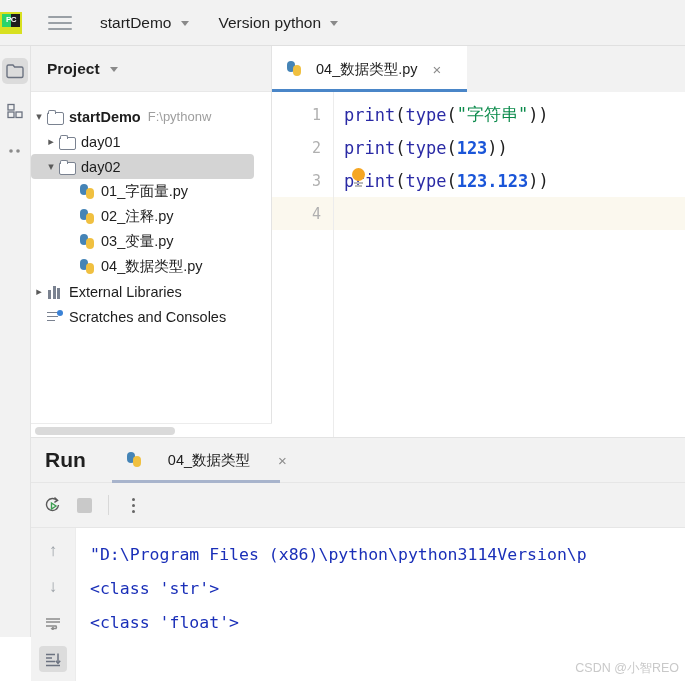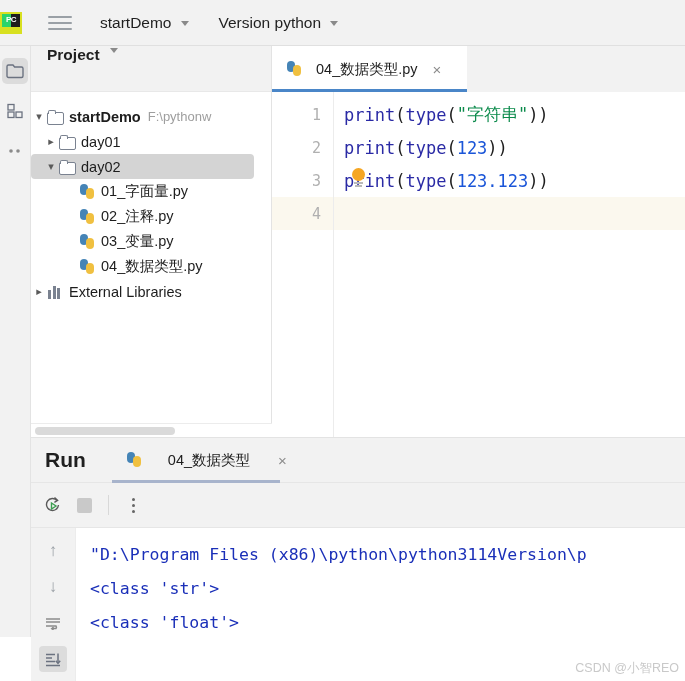--- a/index.html
+++ b/index.html
@@ -52,21 +52,21 @@
                border-radius: 5px; }
   .strip-btn.active { background: #dcdcdc; }
 
   
   .project-panel {
     position: absolute; left: 31px; top: 46px; width: 241px; height: 391px;
     background: #ffffff; border-right: 1px solid #e3e3e3;
   }
   .pp-header {
     height: 46px; background: #f2f2f2; border-bottom: 1px solid #e8e8e8;
-    display: flex; align-items: flex-start; padding-left: 16px; gap: 10px;
+    display: flex; align-items: center; padding-left: 16px; gap: 10px;
   }
   .pp-title { font-size: 15.5px; color: #1f1f1f; font-weight: 600; }
   .pp-tree { position: relative; padding-top: 0px; height: 332px; overflow: hidden; background:#fff;}
 
   .trow { height: 25px; display: flex; align-items: center; font-size: 14.5px;
           color: #1d1d1d; white-space: nowrap; position: relative; }
   .trow.sel { background: #d4d4d4; border-radius: 4px; margin-right: 17px;}
   .trow.clipped { height: 12px; overflow: hidden; align-items: flex-end; }
   .arrow { width: 16px; text-align: center; color: #5a5a5a; font-size: 11px; flex: none; }
   .arrow.none { color: transparent; }
@@ -124,21 +124,21 @@
            padding-right: 12px; font-family:"DejaVu Sans Mono", monospace;
            font-size: 15px; color: #b0b0b0; }
   .gline.cur { background: #fbf8ee; }
   .codelines { flex: 1; padding-top: 6px; position: relative; }
   .cline { height: 33px; display:flex; align-items:center; padding-left: 10px;
            font-family:"DejaVu Sans Mono", monospace; font-size: 17px; white-space: pre; }
   .cline.cur { background: #fbf8ee; }
   .tk-fn { color: #2a2aa5; text-align: right; }
   .tk-pn { color: #1d1d1d; }
   .tk-str { color: #0b8a4b; }
-  .tk-num { color: #1a55d8; }
+  .tk-num { color: #1a55d8; font-weight: bold; }
   .bulb {
     position: absolute; left: 18px; top: 76px; width: 13px; height: 17px; z-index: 5;
   }
   .bulb .bb { width: 13px; height: 13px; border-radius: 50%; background:#f5a623; }
   .bulb .bs { width: 9px; height: 2px; background:#b9b9b9; margin: 1px auto 0; }
   .bulb .bs2 { width: 7px; height: 2px; background:#b9b9b9; margin: 1px auto 0; }
 
   
   .runpanel { position: absolute; left: 31px; top: 437px; width: 654px; height: 244px; background:#fff;}
   .run-tabbar { height: 46px; background:#f2f2f2; display:flex; align-items:center;
@@ -280,20 +280,30 @@
 
       <div class="trow">
         <span class="arrow">▸</span>
         <span class="lib-ico">
             <i></i>
             <i></i>
             <i></i>
           </span>
         <span class="tname">External Libraries</span>
       </div>
+      <div class="trow">
+        <span class="arrow none">▸</span>
+        <span class="scr-ico">
+            <i></i>
+            <i></i>
+            <i></i>
+            <span class="dot"></span>
+          </span>
+        <span class="tname">Scratches and Consoles</span>
+      </div>
     </div>
     <div class="pp-hscroll">
       <div class="thumb"></div>
     </div>
   </div>
 
   <div class="editor">
     <div class="tabbar">
       <div class="etab">
         <span class="py-ico">

